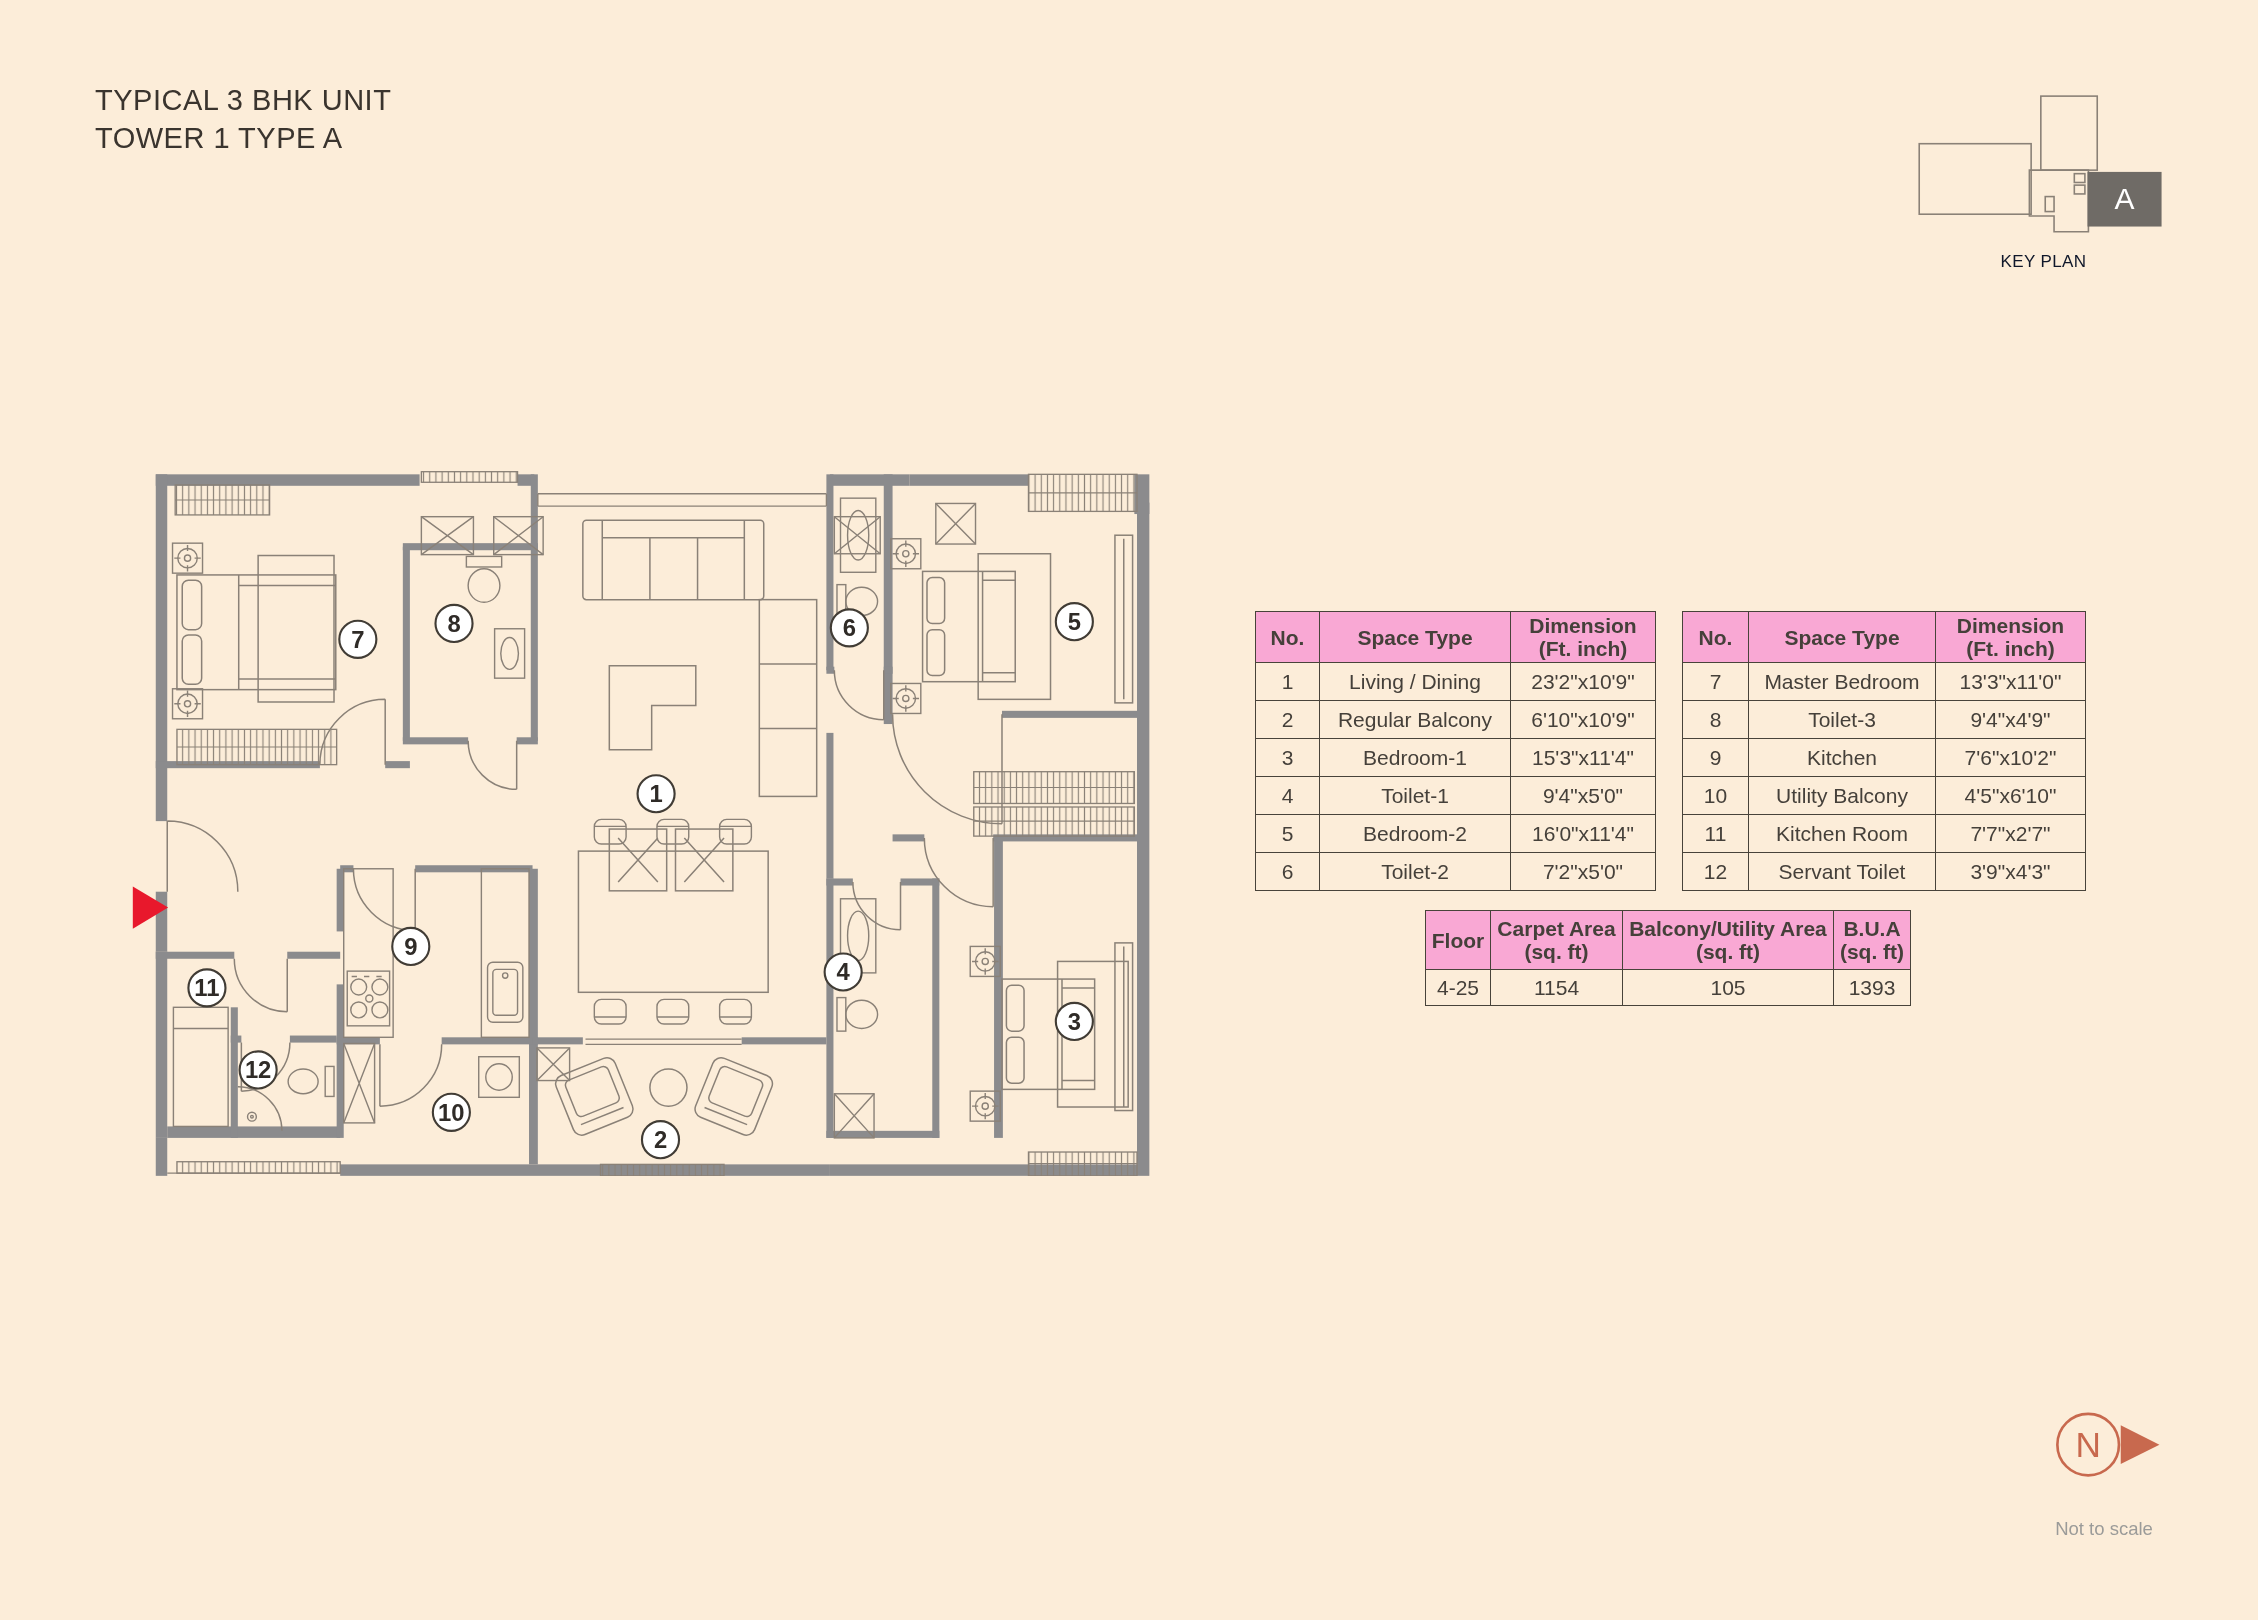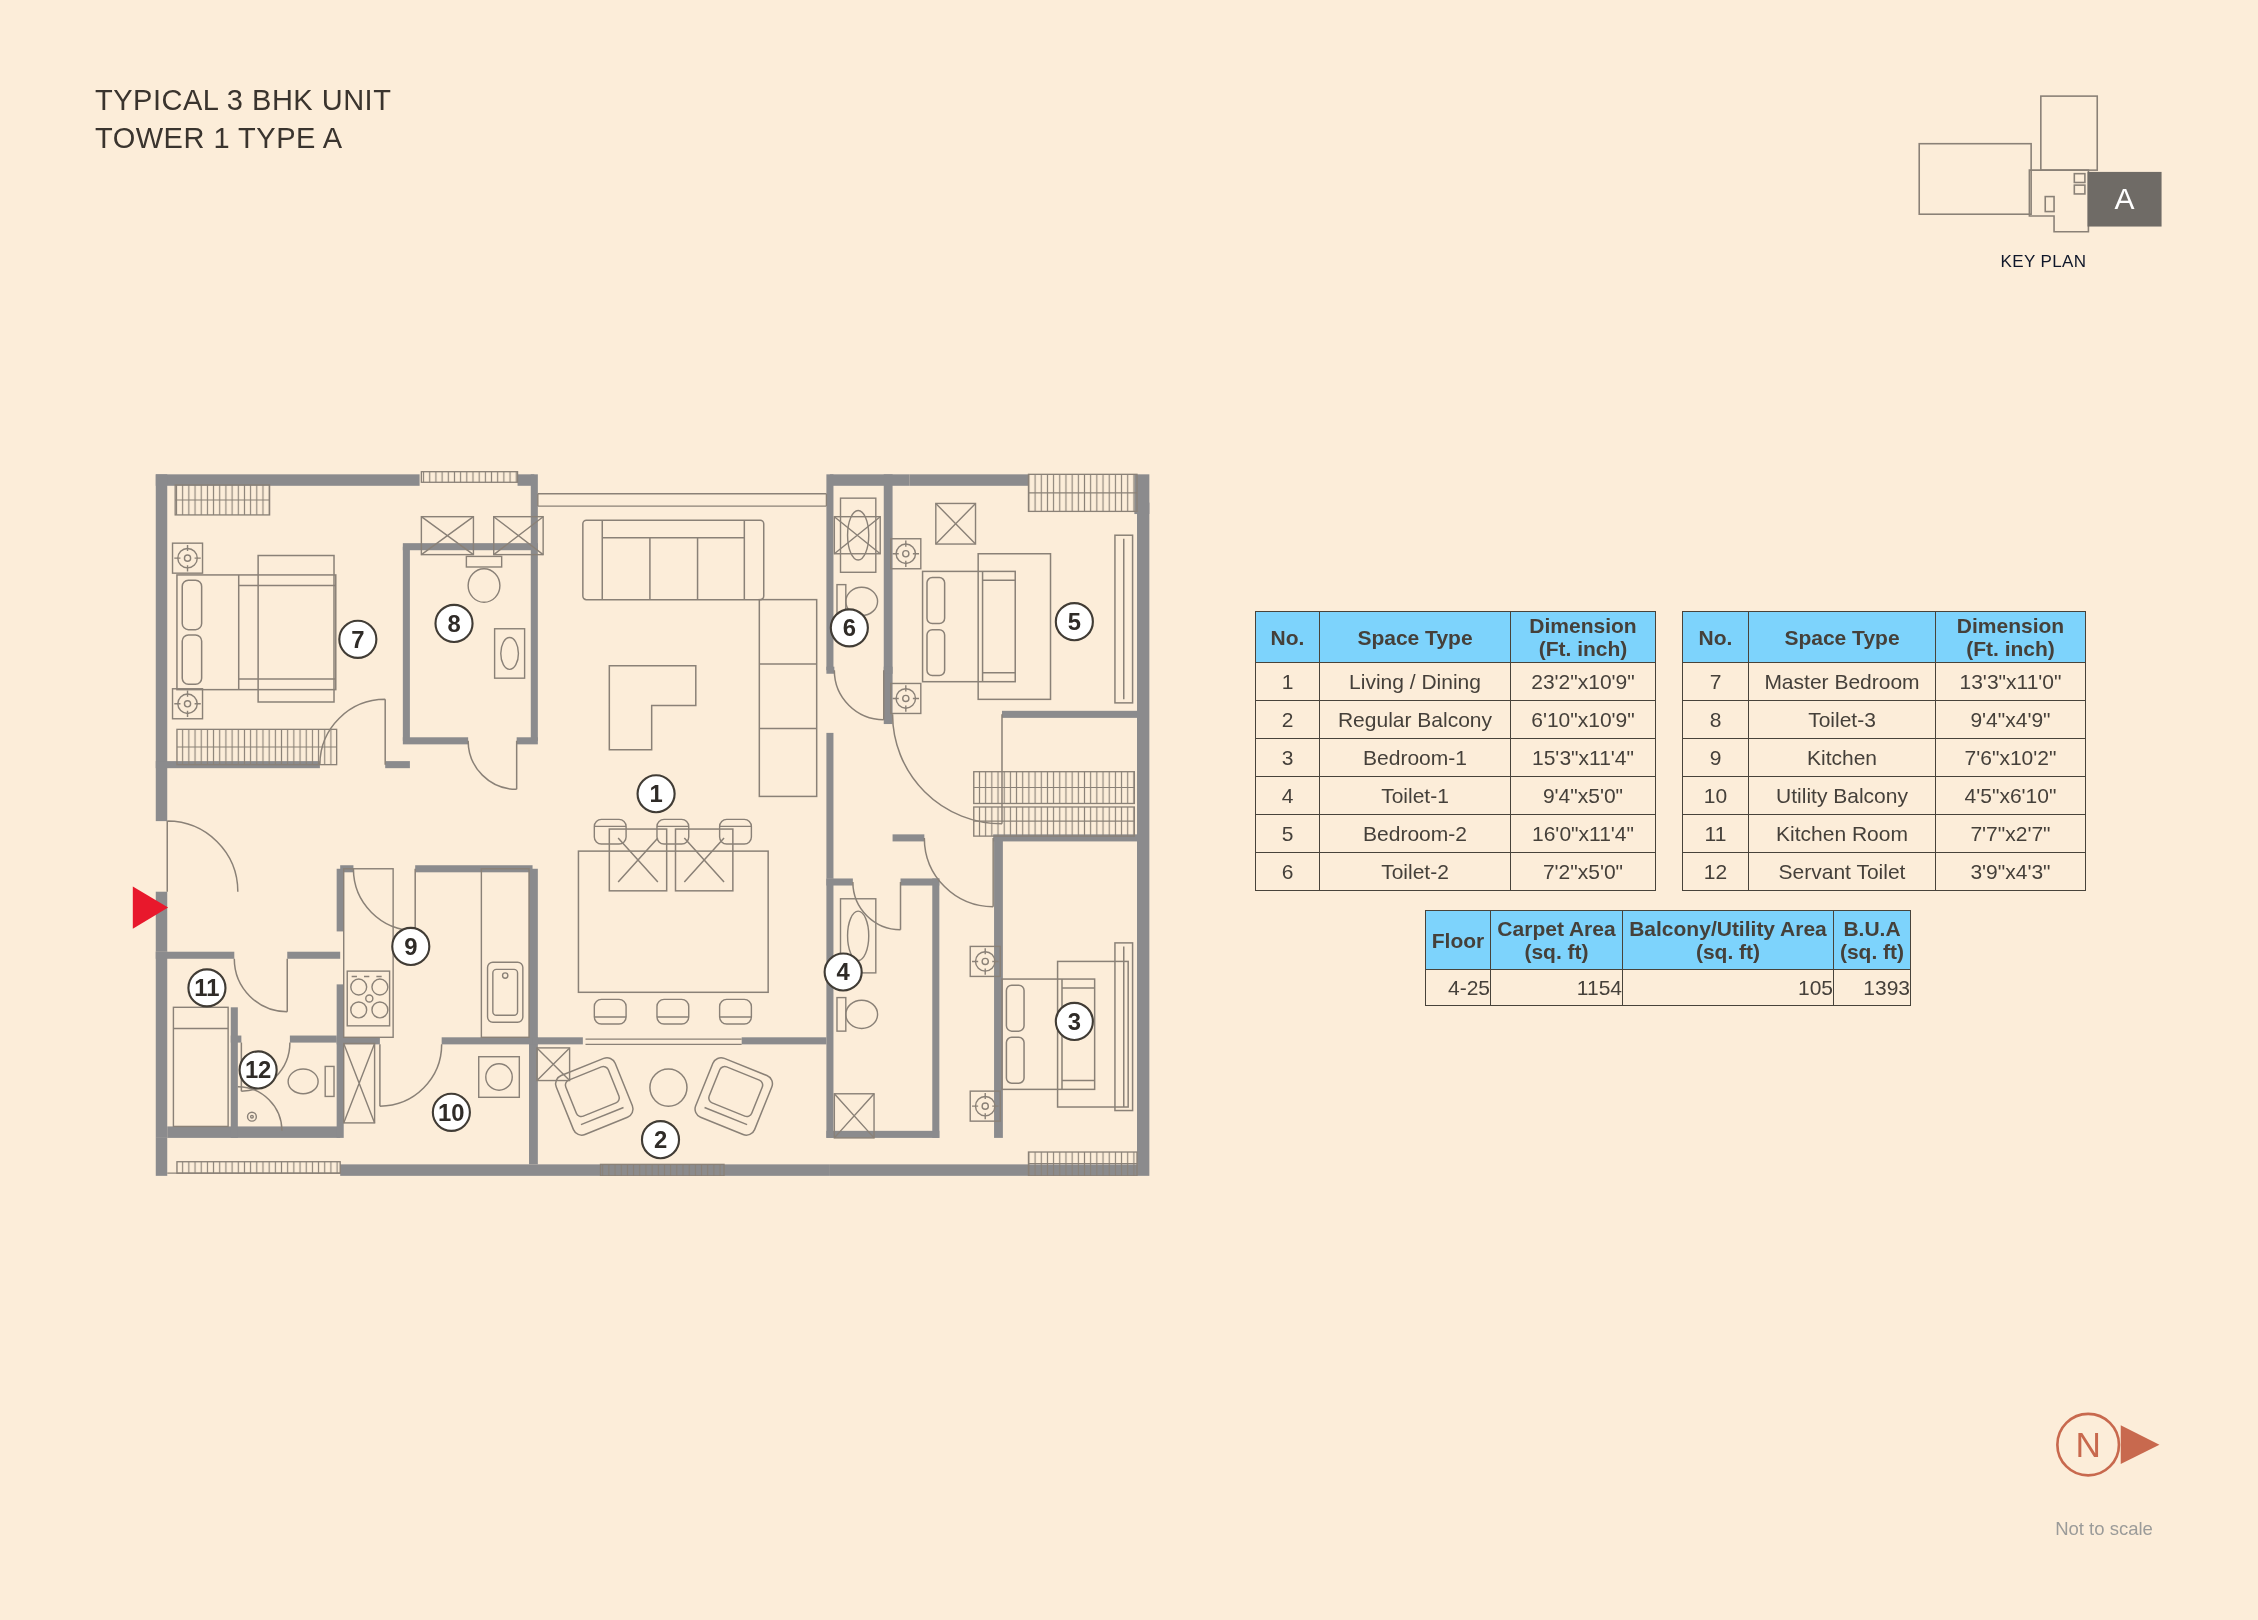--- a/index.html
+++ b/index.html
@@ -13,30 +13,30 @@
   
   #title{left:95px;top:81px;font-size:29px;line-height:38px;font-weight:500;letter-spacing:0.5px;color:#3a342e;}
   
   #keyplan-label{left:1906px;top:252px;width:275px;text-align:center;font-size:17px;letter-spacing:0.4px;color:#0f172a;}
   
   table.spec{border-collapse:collapse;table-layout:fixed;background:transparent;}
   table.spec td,table.spec th{
     border:1.8px solid #48433a;text-align:center;vertical-align:middle;
     font-size:21px;color:#45403a;font-weight:400;padding:0;
   }
-  table.spec th{background:#7dd3fc;font-weight:700;line-height:23px;}
+  table.spec th{background:#f9a8d4;font-weight:700;line-height:23px;}
   table.spec .sub{font-size:21px;font-weight:700;}
   #table-left,#table-right{top:611px;}
   #table-left{left:1255px;width:400px;}
   #table-right{left:1682px;width:403px;}
   #table-left th,#table-right th{height:50px;}
   #table-left td,#table-right td{height:37px;}
   #table-area{left:1425px;top:910px;width:485px;border-radius:26px;}
   #table-area th{height:58px;}
-  #table-area td{height:35px;text-align:right;}
+  #table-area td{height:35px;}
   
   #not-to-scale{left:2029px;top:1498px;width:150px;text-align:center;font-size:18.5px;color:#9b9b99;margin-top:20px;}
   
   #plan{left:124px;top:468px;}
   #plan text{font-family:"Liberation Sans",sans-serif;}
 </style>
 </head>
 <body>
 
 <div id="title" class="abs">

